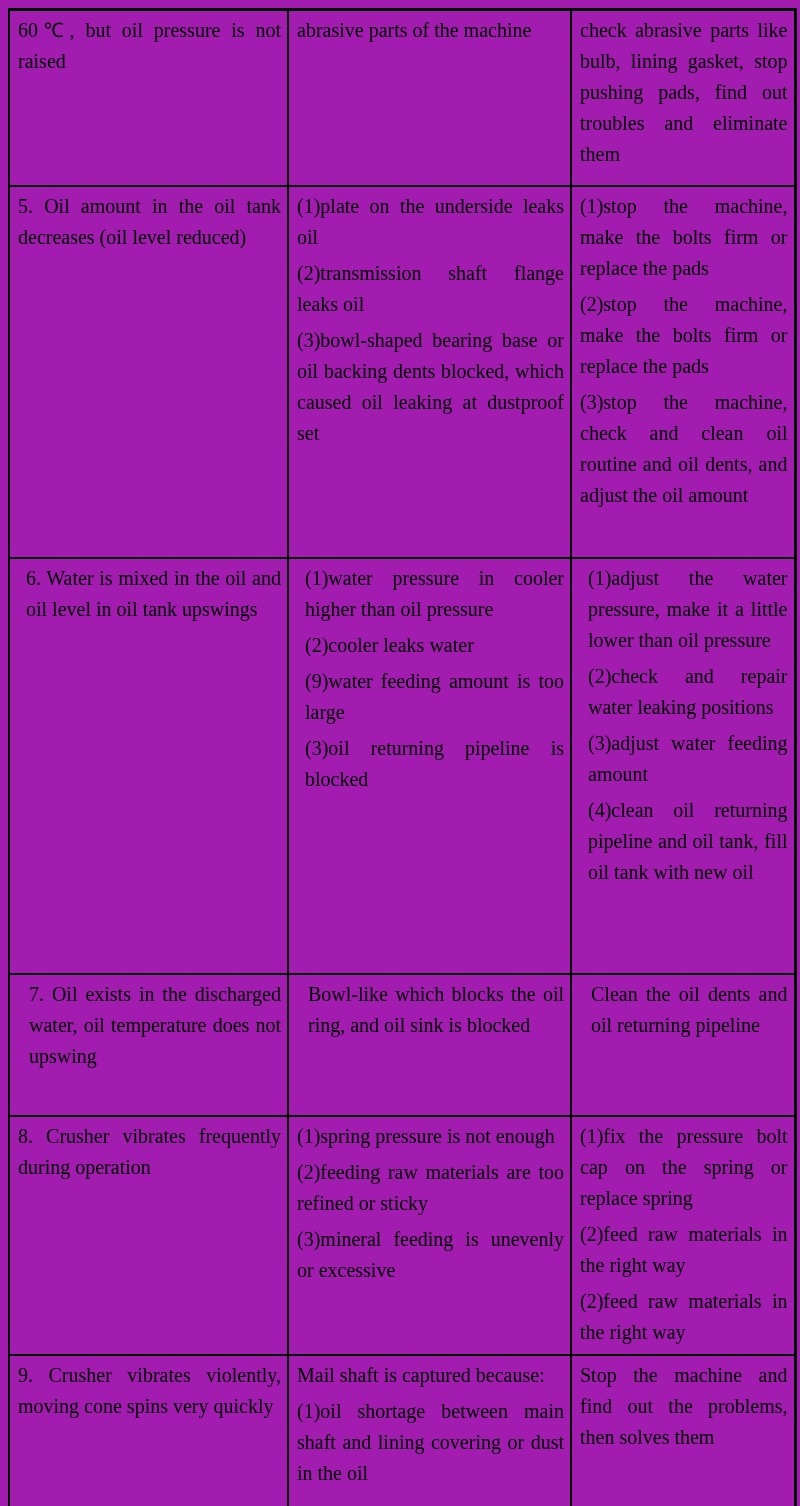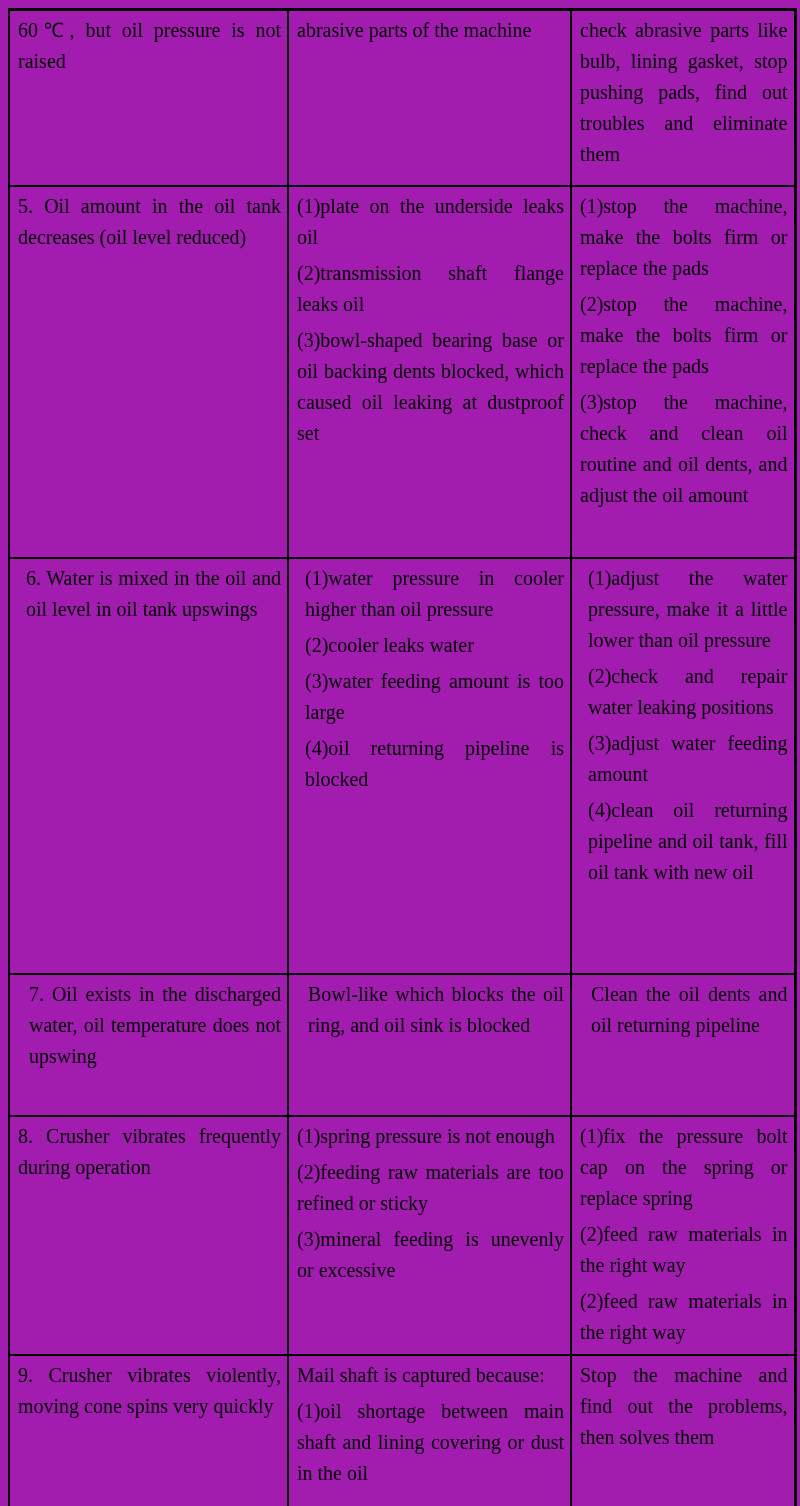--- a/index.html
+++ b/index.html
@@ -84,22 +84,22 @@
         </td>
       </tr>
 
       <tr class="r2">
         <td>
           <p>6. Water is mixed in the oil and oil level in oil tank upswings</p>
         </td>
         <td>
           <p>(1)water pressure in cooler higher than oil pressure</p>
           <p>(2)cooler leaks water</p>
-          <p>(3)water feeding amount is too large</p>
-          <p>(4)oil returning pipeline is blocked</p>
+          <p>(9)water feeding amount is too large</p>
+          <p>(3)oil returning pipeline is blocked</p>
         </td>
         <td>
           <p>(1)adjust the water pressure, make it a little lower than oil pressure</p>
           <p>(2)check and repair water leaking positions</p>
           <p>(3)adjust water feeding amount</p>
           <p>(4)clean oil returning pipeline and oil tank, fill oil tank with new oil</p>
         </td>
       </tr>
 
       <tr class="r3">

